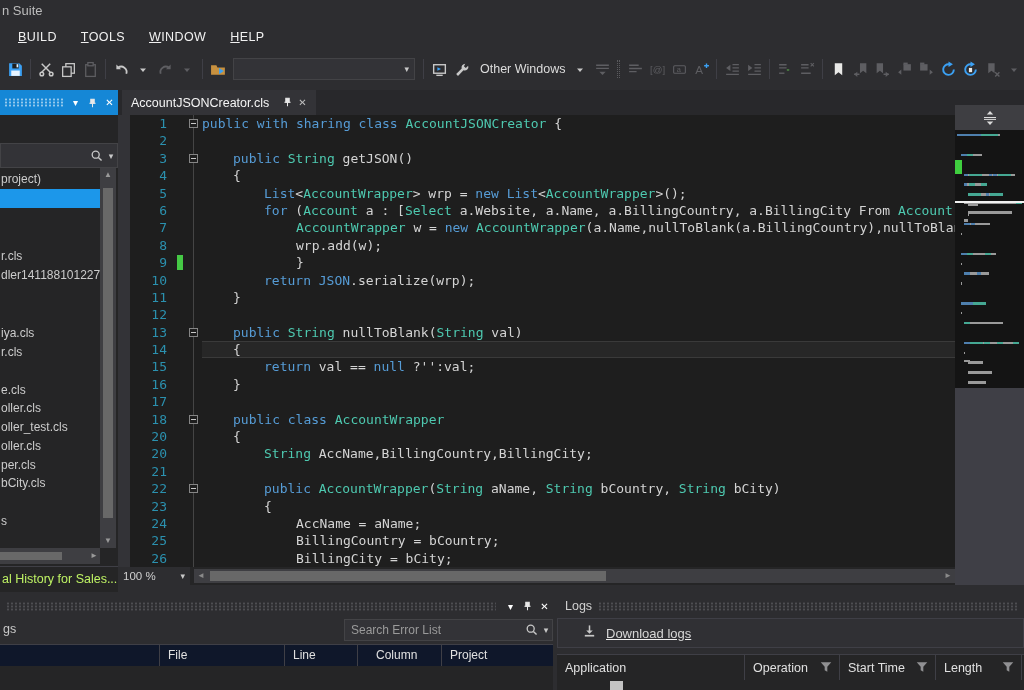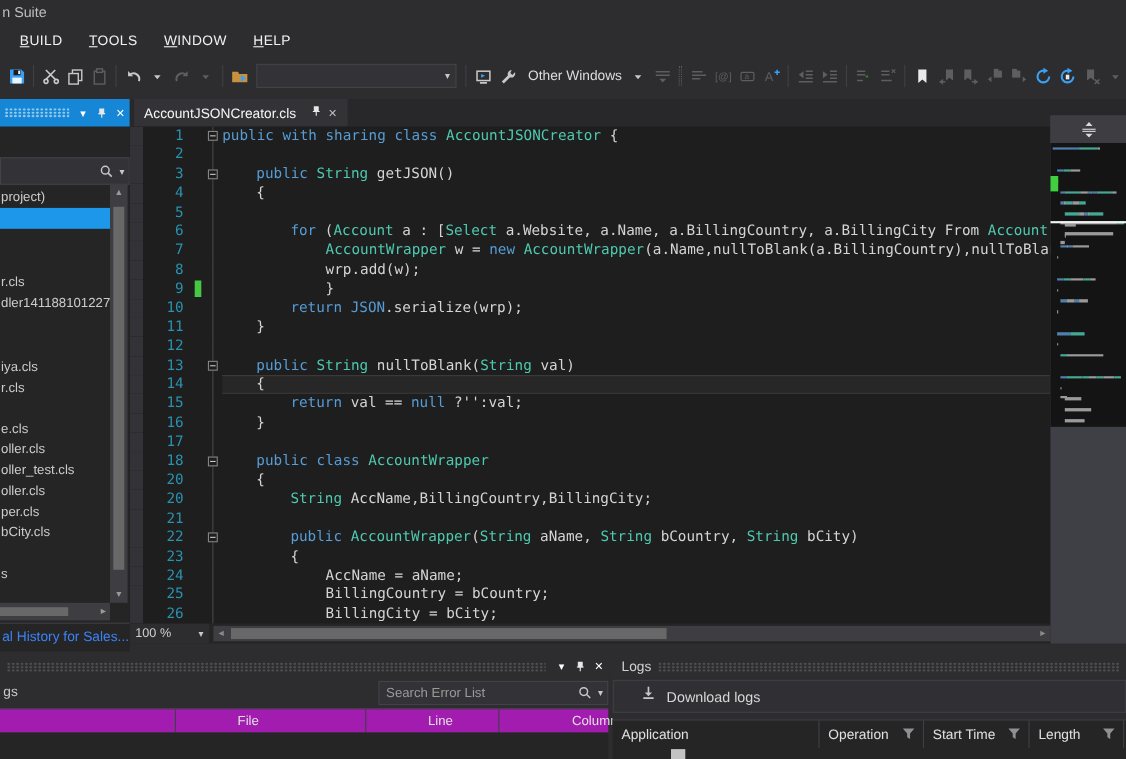--- a/index.html
+++ b/index.html
@@ -35,21 +35,21 @@
   #lp-tree { position:absolute; left:0; top:78px; width:100px; height:380px; overflow:hidden; }
   .tree-item { position:absolute; left:0; width:100px; height:19px; line-height:19px; font-size:12px; color:#CCCCCC; padding-left:1px; white-space:nowrap; overflow:hidden; }
   .tree-item.sel { background:#1C97EA; color:#FFFFFF; }
   #lp-vsb { position:absolute; left:100px; top:78px; width:16px; height:380px; background:#3E3E42; }
   #lp-vsb .arr { position:absolute; left:0; width:16px; height:14px; color:#999; font-size:8px; text-align:center; line-height:14px; }
   #lp-vsb .thumb { position:absolute; left:3px; top:20px; width:10px; height:330px; background:#686868; }
   #lp-hsb { position:absolute; left:0; top:458px; width:100px; height:16px; background:#3E3E42; }
   #lp-hsb .thumb { position:absolute; left:0; top:4px; width:62px; height:8px; background:#686868; }
   #lp-hsb .arr { position:absolute; right:2px; top:0; color:#999; font-size:8px; line-height:16px; }
   #lp-bottomtab { position:absolute; left:0; top:476px; width:118px; height:26px; border-top:1px solid #3F3F46; background:#252526; }
-  #lp-bottomtab span { position:absolute; left:2px; top:5px; font-size:12.5px; color:#3b82f6; white-space:nowrap; }
+  #lp-bottomtab span { position:absolute; left:2px; top:5px; font-size:12.5px; color:#bef264; white-space:nowrap; }
 
   
   #tabstrip { position:absolute; left:118px; top:90px; width:906px; height:25px; background:#28282B; }
   #tab { position:absolute; left:4px; top:0; height:25px; background:#333337; display:flex; align-items:center; padding:0 9px; }
   #tab .title { font-size:12.5px; color:#F5F5F5; margin-right:8px; }
   #tab .ticon { color:#BFBFBF; font-size:10px; margin-left:5px; }
   #code { position:absolute; left:118px; top:115px; width:837px; height:452px; background:#1E1E1E; overflow:hidden; }
   .crow { display:flex; height:17.4px; }
   .c-margin { width:12px; background:#333337; flex:0 0 auto; }
   .c-num { width:46px; flex:0 0 auto; text-align:right; padding-right:9px;
@@ -81,26 +81,26 @@
 
   
   .ptitle { position:absolute; left:0; top:0; height:20px; display:flex; align-items:center; width:100%; }
   .ptitle .t { font-size:12.5px; color:#D0D0D0; padding-left:8px; flex:0 0 auto; }
   #errorlist { position:absolute; left:0; top:596px; width:553px; height:94px; background:#2D2D30; }
   #el-toolbar { position:absolute; left:0; top:20px; width:553px; height:28px; }
   #el-frag { position:absolute; left:3px; top:6px; font-size:12.5px; color:#C8C8C8; }
   #el-search { position:absolute; right:0; top:3px; width:209px; height:22px; background:#333337; border:1px solid #434346; display:flex; align-items:center; }
   #el-search input { flex:1; width:120px; background:transparent; border:none; outline:none; color:#DCDCDC; font-size:12px; padding:0 6px; }
   #el-search input::placeholder { color:#9A9A9A; }
-  #el-header { position:absolute; left:0; top:48px; width:553px; height:22px; background:#a21caf; border-top:1px solid #3F3F46; display:flex;gap:48px; }
+  #el-header { position:absolute; left:0; top:48px; width:553px; height:22px; background:#0f172a; border-top:1px solid #3F3F46; display:flex; }
   .el-col { height:22px; line-height:21px; font-size:12px; color:#E0E0E0; padding-left:8px; border-right:1px solid #3F3F46; flex:0 0 auto; }
   #el-body { position:absolute; left:0; top:70px; width:553px; height:24px; background:#252526; }
   #logs { position:absolute; left:557px; top:596px; width:467px; height:94px; background:#2D2D30; }
   #lg-toolbar { position:absolute; left:0; top:22px; width:467px; height:30px; background:#303034; border:1px solid #3F3F46; display:flex; align-items:center; }
-  #dl-btn { display:flex; align-items:center; margin-left:24px; }
+  #dl-btn { display:flex; align-items:center; margin-left:24px;text-decoration:underline; }
   #dl-btn .lbl { font-size:13px; color:#D6D6D6; margin-left:9px; }
   #lg-header { position:absolute; left:0; top:58px; width:467px; height:26px; background:#252526; border-top:1px solid #3F3F46; display:flex; }
   .lg-col { height:26px; display:flex; align-items:center; font-size:12.5px; color:#E0E0E0; padding:0 6px 0 8px; border-right:1px solid #3F3F46; flex:0 0 auto; }
   .lg-col .cl { flex:1; }
   #lg-body { position:absolute; left:0; top:84px; width:467px; height:10px; background:#252526; }
   #lg-check { position:absolute; left:53px; top:1px; width:13px; height:12px; background:#C3C3C3; }
 </style>
 </head>
 <body>
 
@@ -417,20 +417,21 @@
         <div class="c-num">4</div>
         <div class="c-chg"></div>
         <div class="c-fold"></div>
         <div class="c-text" style="padding-left: 31px;"><span class="pl">{</span></div>
       </div>
       <div class="crow">
         <div class="c-margin"></div>
         <div class="c-num">5</div>
         <div class="c-chg"></div>
         <div class="c-fold"></div>
+        <div class="c-text" style="padding-left: 62px;"><span class="kw">List</span><span class="pl">&lt;</span><span class="ty">AccountWrapper</span><span class="pl">&gt; wrp = </span><span class="kw">new</span><span class="pl"> </span><span class="kw">List</span><span class="pl">&lt;</span><span class="ty">AccountWrapper</span><span class="pl">&gt;();</span></div>
       </div>
       <div class="crow">
         <div class="c-margin"></div>
         <div class="c-num">6</div>
         <div class="c-chg"></div>
         <div class="c-fold"></div>
         <div class="c-text" style="padding-left: 62px;"><span class="kw">for</span><span class="pl"> (</span><span class="ty">Account</span><span class="pl"> a : [</span><span class="ty">Select</span><span class="pl"> a.Website, a.Name, a.BillingCountry, a.BillingCity From </span><span class="ty">Account</span><span class="pl"> a W</span></div>
       </div>
       <div class="crow">
         <div class="c-margin"></div>

